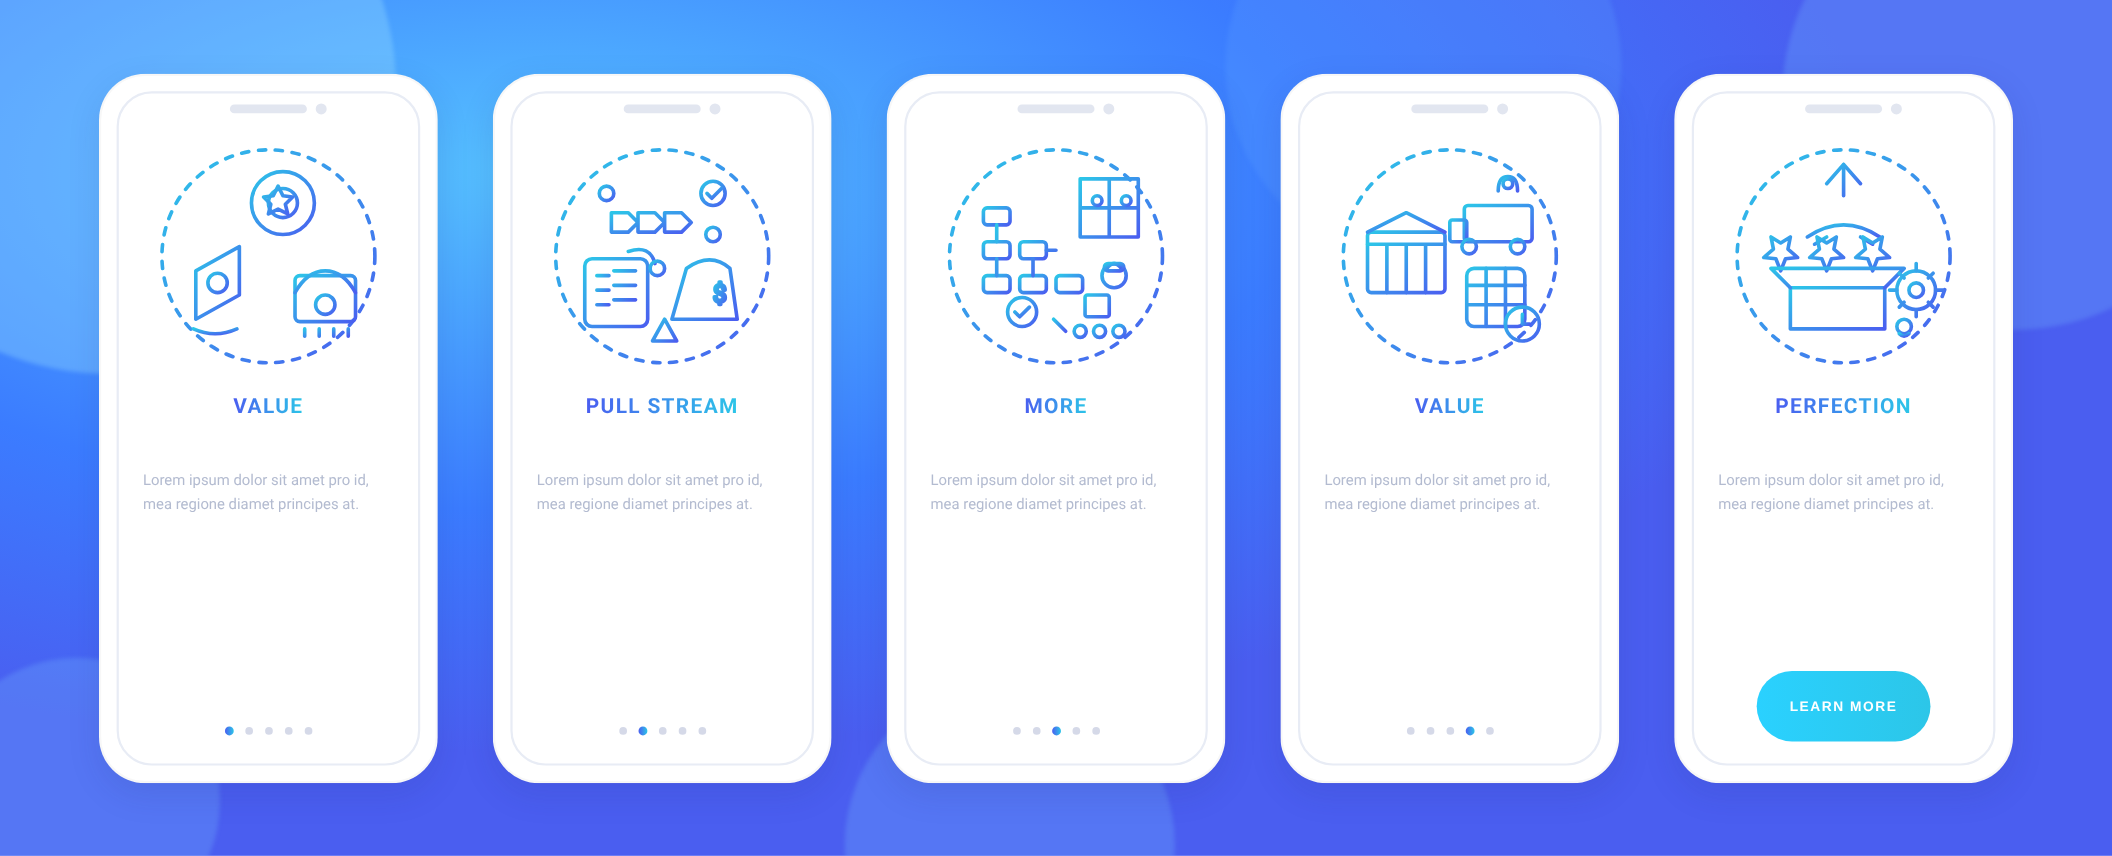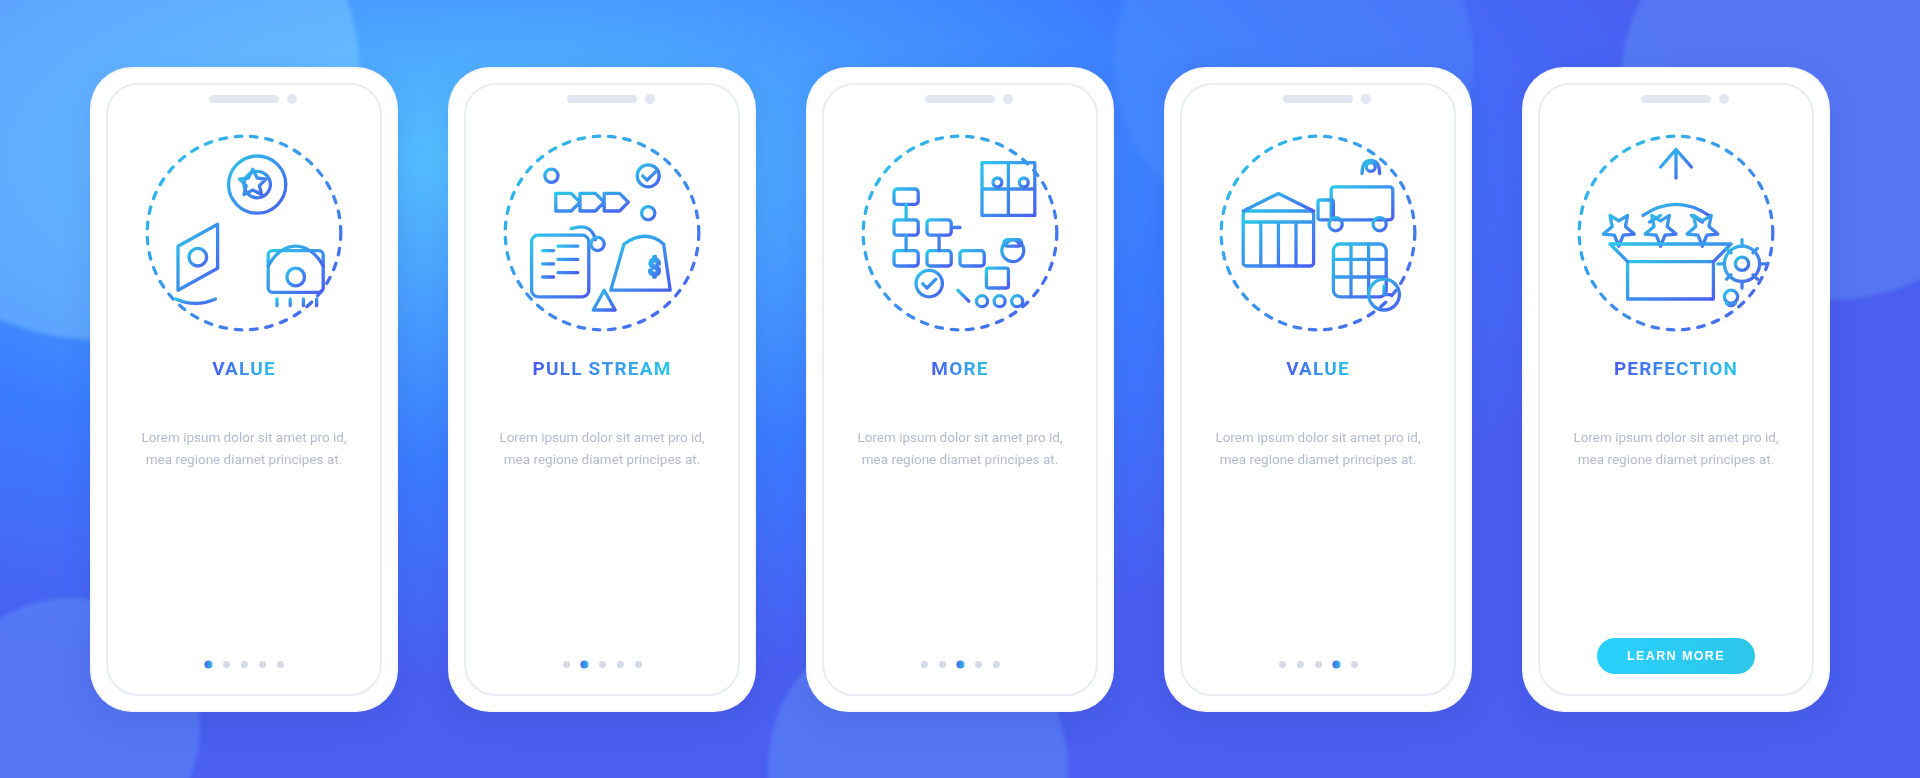--- a/index.html
+++ b/index.html
@@ -84,21 +84,21 @@
     background: linear-gradient(90deg,#4a5ef0,#2cc6e8);
     -webkit-background-clip: text;
     -webkit-text-fill-color: transparent;
     text-align: center;
   }
   .desc {
     margin-top: 46px;
     font-size: 13.5px;
     line-height: 1.7;
     color: #b3bbd0;
-    text-align: center;
+    text-align: left;
     max-width: 240px;
   }
   .dots {
     position: absolute;
     bottom: 26px;
     left: 0; right: 0;
     display: flex;
     justify-content: center;
     gap: 11px;
   }
@@ -109,21 +109,21 @@
   }
   .dot.active {
     background: linear-gradient(90deg,#4a5ef0,#2cc6e8);
     transform: scale(1.15);
   }
   .cta {
     position: absolute;
     bottom: 20px;
     left: 50%;
     transform: translateX(-50%);
-    padding: 11px 30px;
+    padding: 25px 30px;
     border-radius: 999px;
     border: none;
     background: linear-gradient(90deg,#2ad1ff,#2cc6e8);
     color: #fff;
     font-size: 12.5px;
     font-weight: 600;
     letter-spacing: 1.4px;
     cursor: pointer;
     white-space: nowrap;
   }

